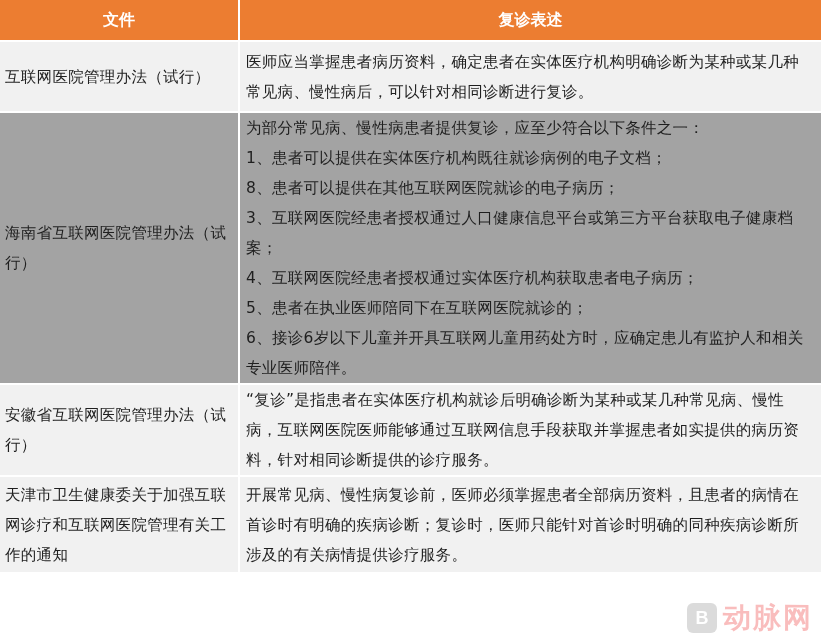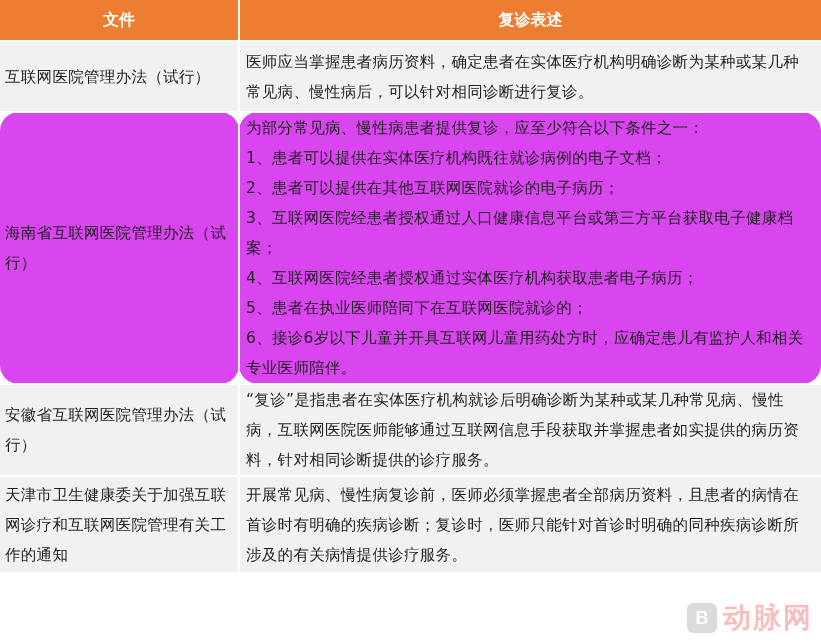--- a/index.html
+++ b/index.html
@@ -33,21 +33,21 @@
       line-height: 30px;
       vertical-align: middle;
       padding: 0 8px 0 8px;
       border-right: 2px solid #ffffff;
       border-bottom: 2px solid #ffffff;
       letter-spacing: 0.3px;
     }
     td:last-child { border-right: none; padding-left: 6px; padding-right: 10px; }
     td.doc { padding-left: 5px; padding-right: 10px; }
     tr.light td { background: #f1f1f1; }
-    tr.dark td { background: #d946ef; border-radius: 19px; }
+    tr.dark td { background: #a3a3a3; }
     tr.r1 { height: 71px; }
     tr.r2 { height: 242px; }
     tr.r3 { height: 87px; }
     tr.r4 { height: 92px; }
     tr.r5 { height: 97px; }
     .line { display: block; }
     .watermark {
       position: absolute;
       right: 8px; bottom: 6px;
       display: flex; align-items: center; gap: 6px;
@@ -90,21 +90,21 @@
       <td class="doc">互联网医院管理办法（试行）</td>
       <td>
         <span class="line">医师应当掌握患者病历资料，确定患者在实体医疗机构明确诊断为某种或某几种常见病、慢性病后，可以针对相同诊断进行复诊。</span>
       </td>
     </tr>
     <tr class="dark r2">
       <td class="doc">海南省互联网医院管理办法（试行）</td>
       <td>
         <span class="line">为部分常见病、慢性病患者提供复诊，应至少符合以下条件之一：</span>
         <span class="line">1、患者可以提供在实体医疗机构既往就诊病例的电子文档；</span>
-        <span class="line">2、患者可以提供在其他互联网医院就诊的电子病历；</span>
+        <span class="line">8、患者可以提供在其他互联网医院就诊的电子病历；</span>
         <span class="line">3、互联网医院经患者授权通过人口健康信息平台或第三方平台获取电子健康档案；</span>
         <span class="line">4、互联网医院经患者授权通过实体医疗机构获取患者电子病历；</span>
         <span class="line">5、患者在执业医师陪同下在互联网医院就诊的；</span>
         <span class="line">6、接诊6岁以下儿童并开具互联网儿童用药处方时，应确定患儿有监护人和相关专业医师陪伴。</span>
       </td>
     </tr>
     <tr class="light r3">
       <td class="doc">安徽省互联网医院管理办法（试行）</td>
       <td>
         <span class="line">“复诊”是指患者在实体医疗机构就诊后明确诊断为某种或某几种常见病、慢性病，互联网医院医师能够通过互联网信息手段获取并掌握患者如实提供的病历资料，针对相同诊断提供的诊疗服务。</span>

